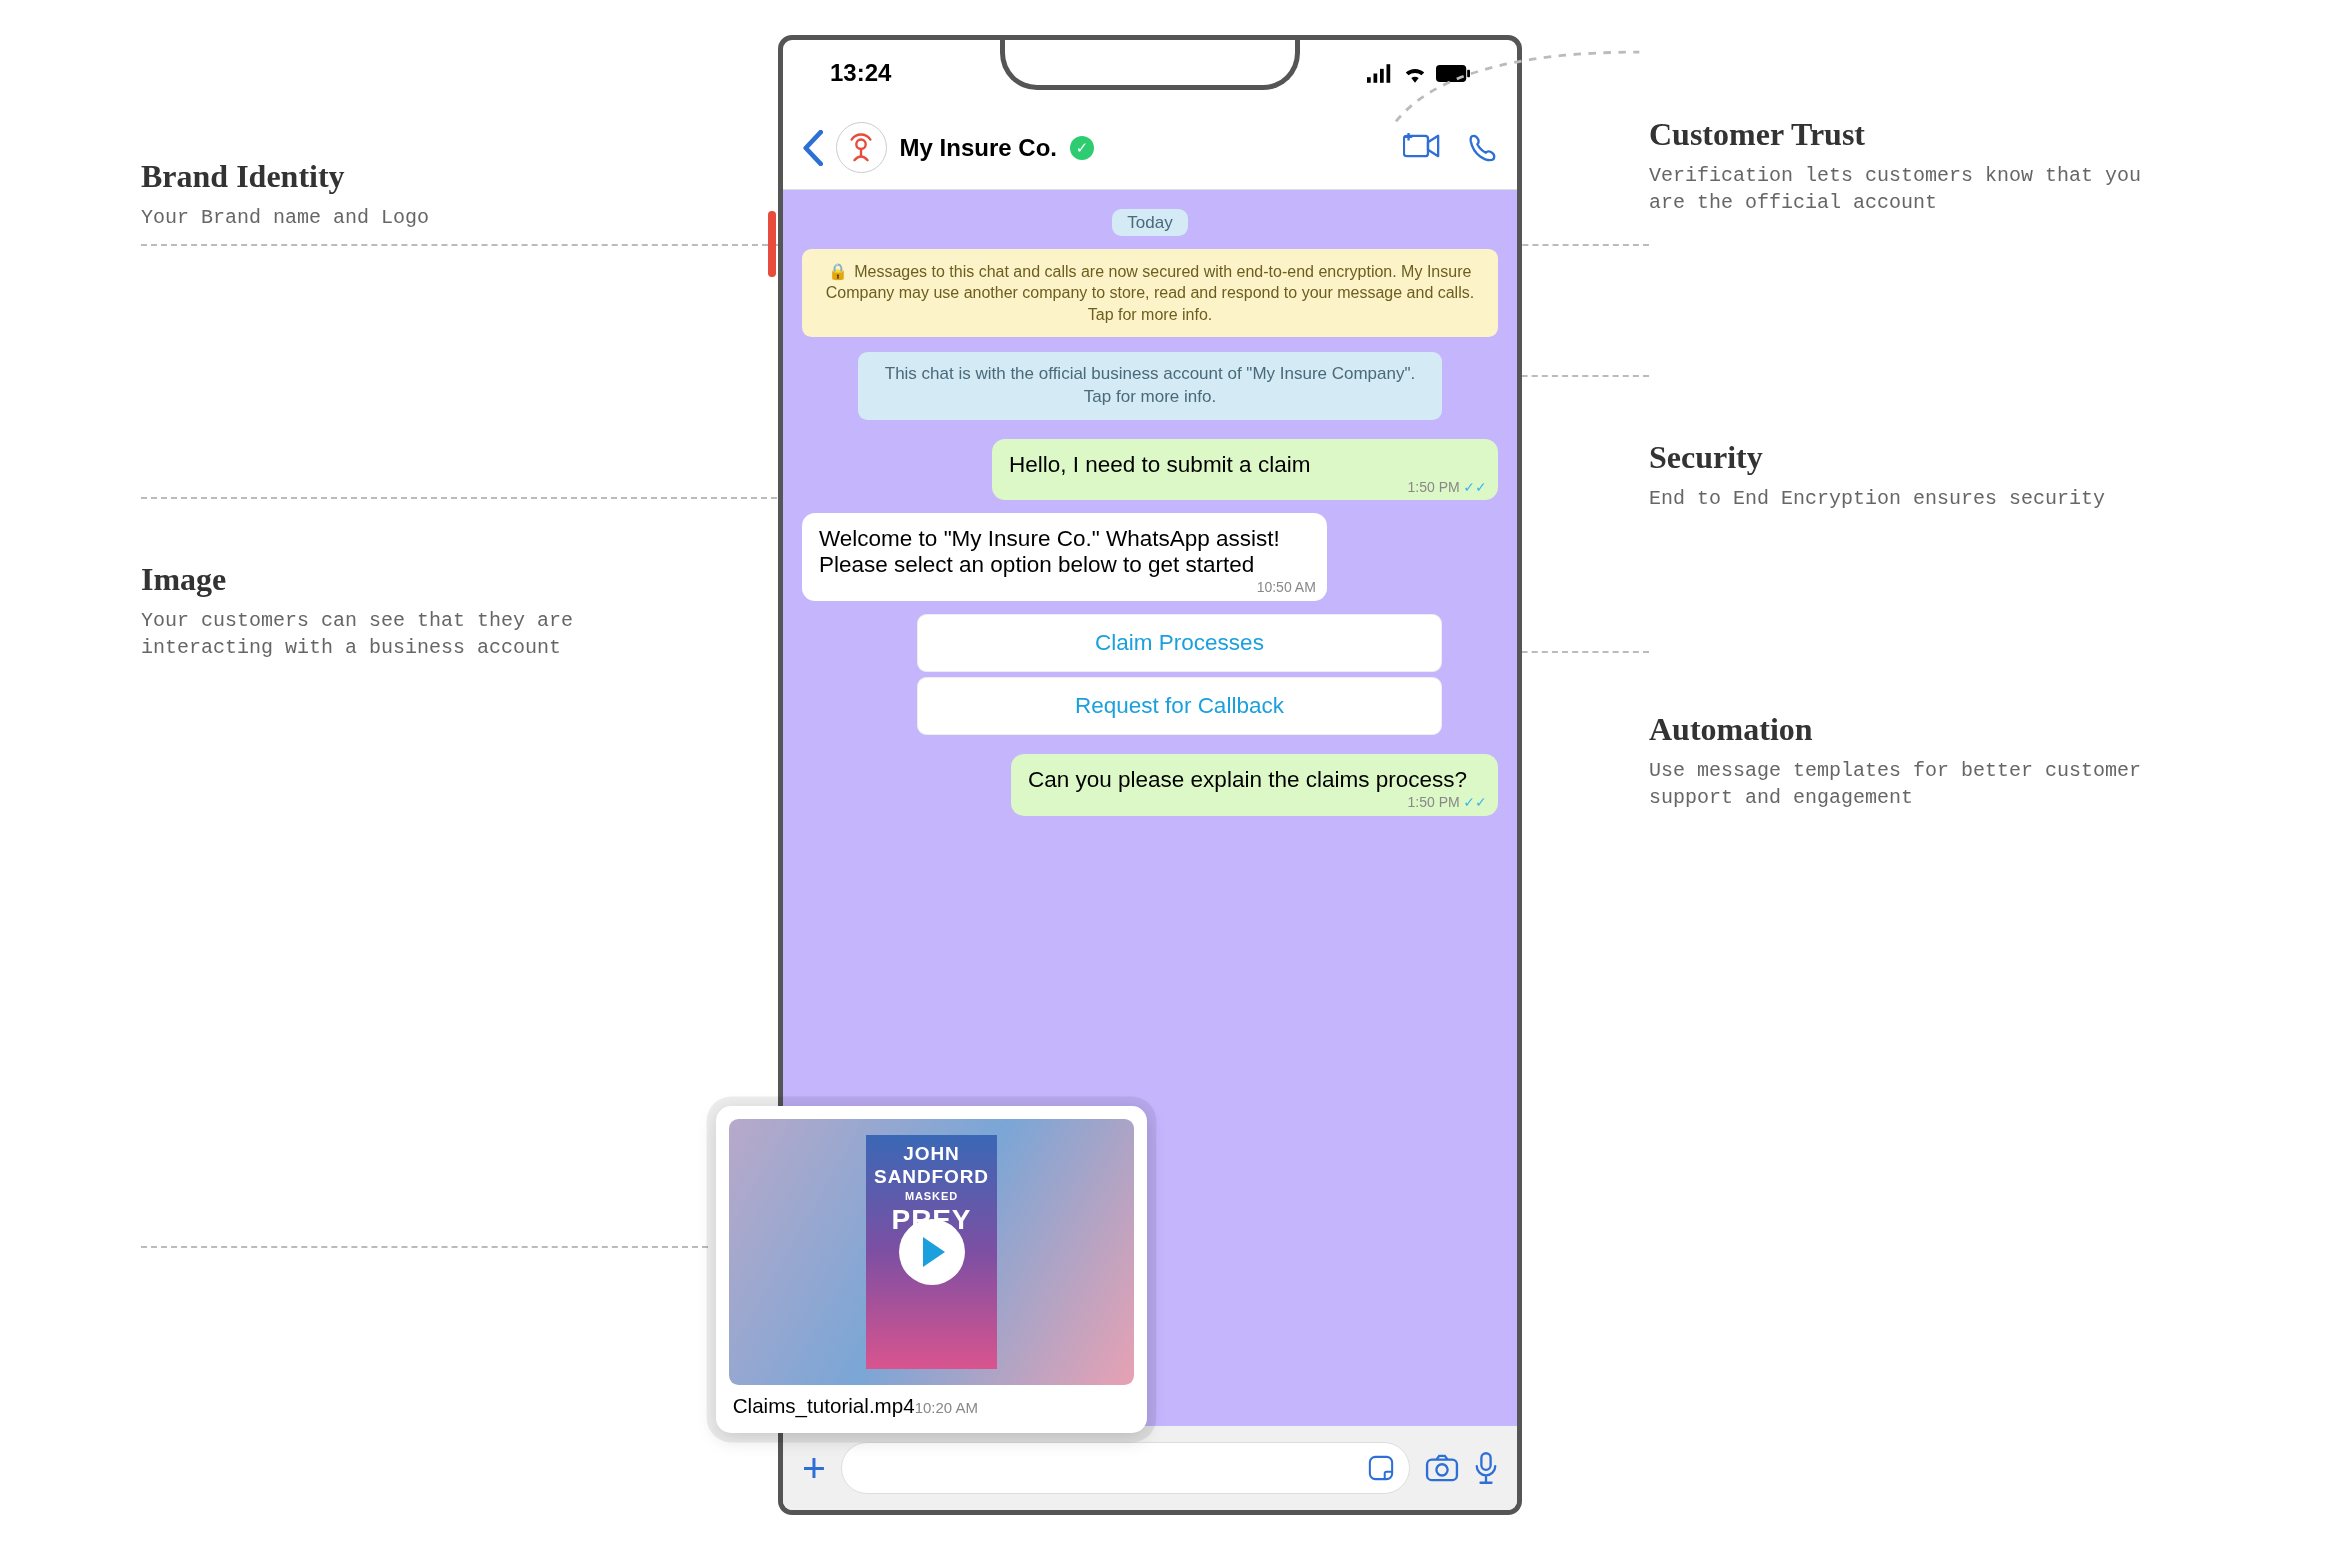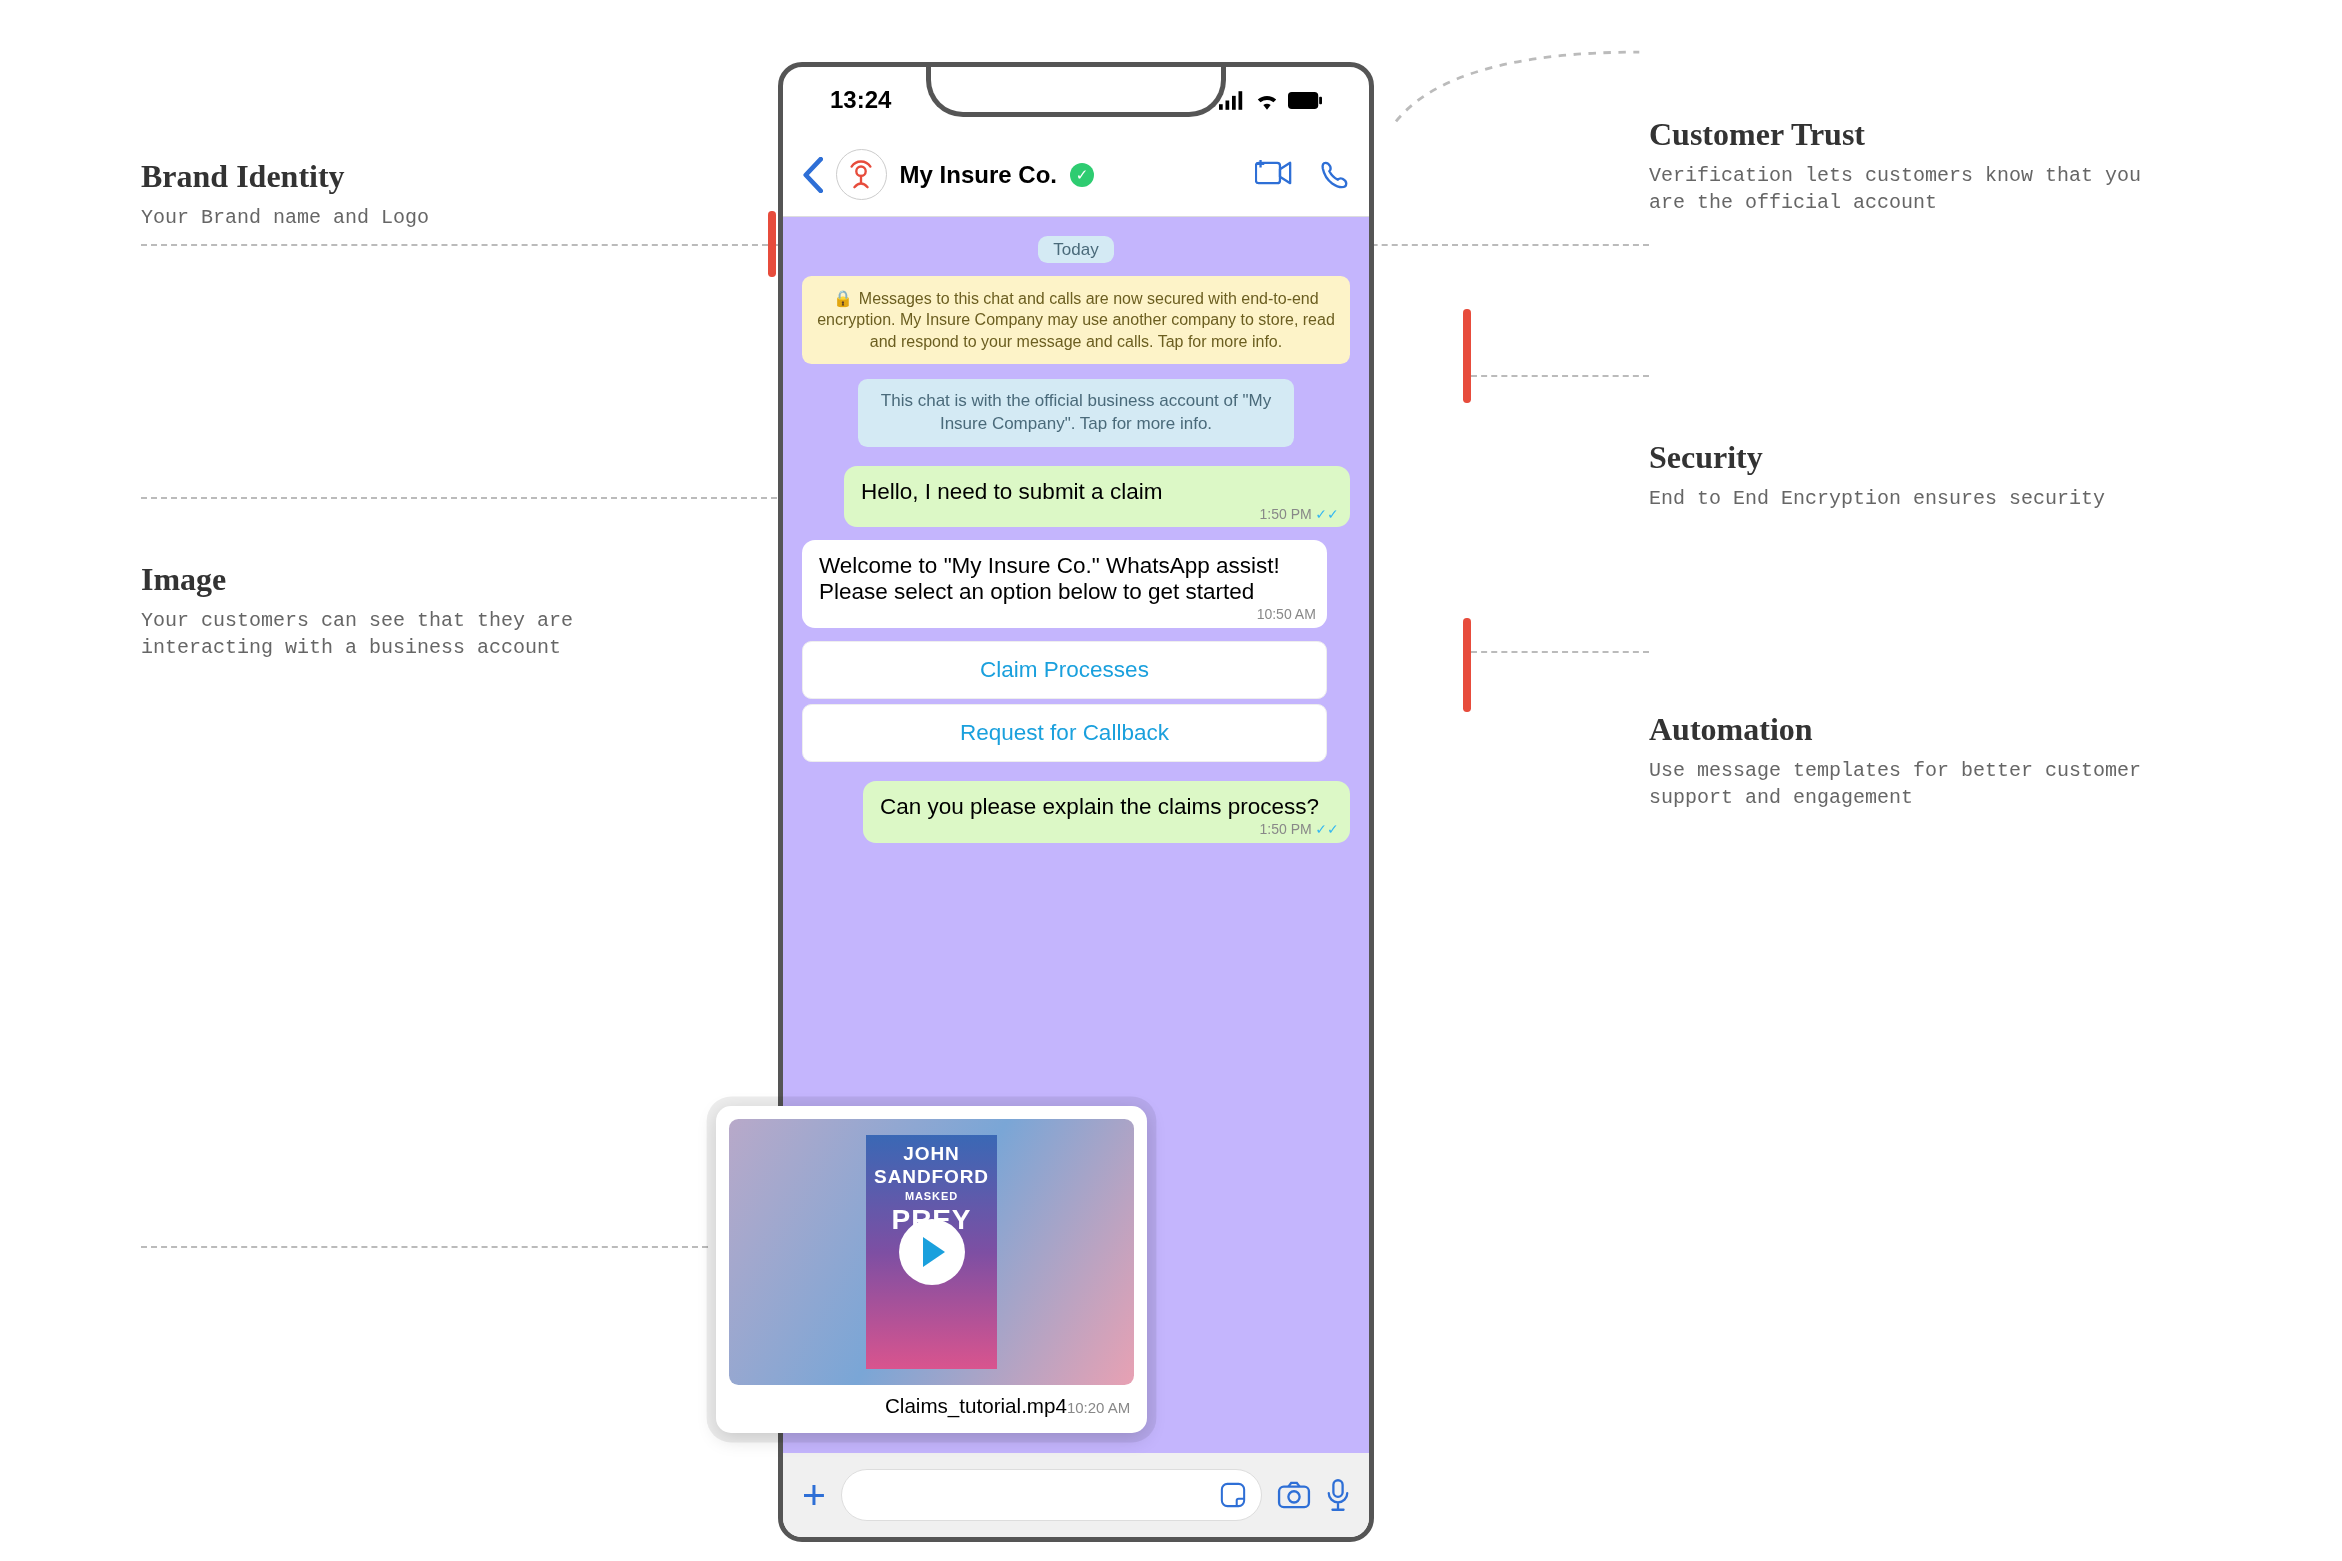--- a/index.html
+++ b/index.html
@@ -45,25 +45,25 @@
     position: absolute;
     width: 7.5px;
     border-radius: 3.7px;
     background: #e74c3c;
   }
 
   
   .phone {
     position: absolute;
     left: 778px;
-    top: 62px;
-    width: 596px;
+    top: 35px;
+    width: 744px;
     height: 1480px;
     border: 5.6px solid #555;
-    border-radius: 24px;
+    border-radius: 14px;
     background: #fff;
     overflow: hidden;
   }
   .notch {
     position: absolute;
     top: -1.9px;
     left: 50%;
     transform: translateX(-50%);
     width: 300px;
     height: 52px;
@@ -252,21 +252,21 @@
   }
   .play-btn::after {
     content: "";
     border-left: 22.5px solid #1aa0dd;
     border-top: 15px solid transparent;
     border-bottom: 15px solid transparent;
     margin-left: 5.6px;
   }
   .attachment-meta {
     display: flex;
-    justify-content: flex-end;
+    justify-content: flex-start;
     align-items: baseline;
     padding: 9.4px 3.7px 1.9px;
     font-size: 20.6px;
   }
   .attachment-meta .t { font-size: 15px; color: #888; }
 
   
   .input-bar {
     position: absolute;
     bottom: 0; left: 0; right: 0;

